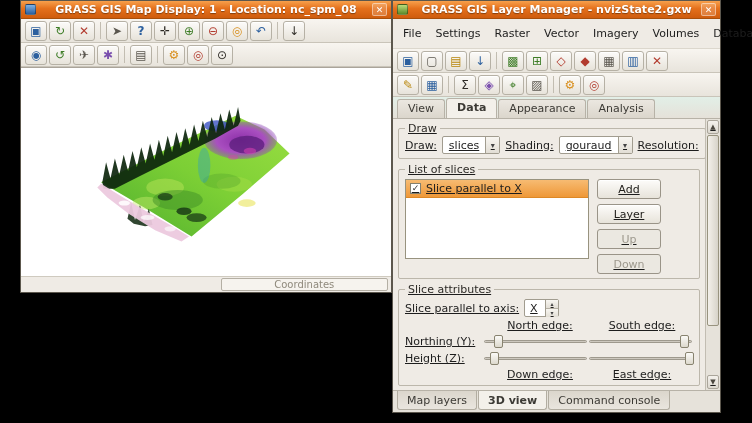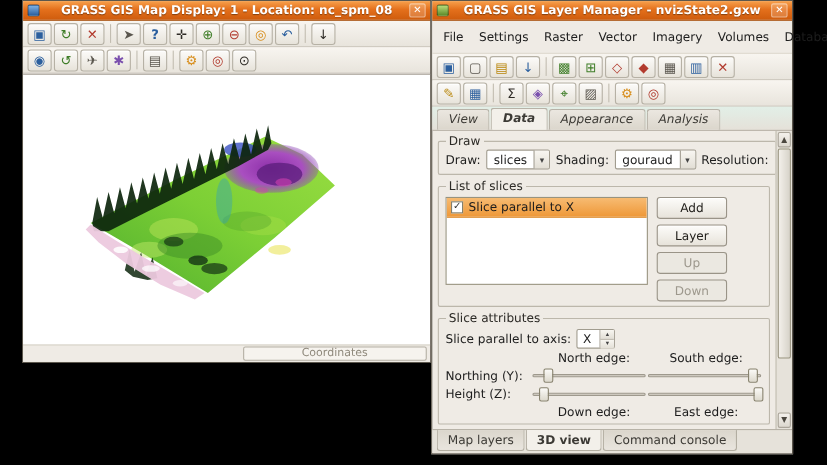--- a/index.html
+++ b/index.html
@@ -4,21 +4,21 @@
 <style>
   * { box-sizing: border-box; }
   html,body { margin:0; padding:0; }
   body {
     width:752px; height:423px; background:#000;
     font-family:"DejaVu Sans","Liberation Sans",sans-serif;
     font-size:11px; color:#1d1d1d; position:relative; overflow:hidden;
   }
   .window { position:absolute; top:0; background:#efebe5; border:1px solid #5c574d;
             display:flex; flex-direction:column; }
-  #map-window { left:20px; width:372px; height:330px; }
+  #map-window { left:20px; width:372px; height:293px; }
   #manager-window { left:392px; width:329px; height:413px; }
 
   .titlebar { flex:none; height:18px; display:flex; align-items:center; padding:0 4px;
     background:linear-gradient(#f7a04c,#e4701c 45%,#cf5c0d);
     border-bottom:1px solid #a84f0b; }
   .titlebar .wicon { width:11px; height:11px; border-radius:2px; margin-right:4px; flex:none;
     border:1px solid rgba(0,0,0,.35); }
   .wicon.blue { background:linear-gradient(#7fb2e5,#2b5f9e); }
   .wicon.green { background:linear-gradient(#b9dd7a,#5c8a2a); }
   .titlebar .title { flex:1; text-align:center; color:#fff; font-weight:bold;
@@ -47,26 +47,26 @@
     display:flex; align-items:center; padding:1px 3px; }
   .status-field { margin-left:auto; width:46%; height:13px; border:1px solid #b4afa4;
     background:#f6f3ee; border-radius:2px; color:#8f897c; font-size:10px;
     display:flex; align-items:center; justify-content:center; }
 
   .menubar { flex:none; height:30px; display:flex; align-items:center; padding:0 3px;
     background:#efebe5; border-bottom:1px solid #dcd7cd; }
   .menu-item { padding:2px 7px; }
 
   .tabstrip { flex:none; height:22px; display:flex; align-items:flex-end; gap:1px; padding:2px 4px 0;
-    background:linear-gradient(#e2efe7,#e5e1d9); border-bottom:1px solid #b7b2a7;font-style:italic; }
+    background:linear-gradient(#e2efe7,#e5e1d9); border-bottom:1px solid #b7b2a7; }
   .tab { padding:2px 10px 3px; background:linear-gradient(#ebe7e0,#dbd6cc);
     border:1px solid #b7b2a7; border-bottom:none; border-radius:3px 3px 0 0; color:#3c3a35; }
   .tab.active { background:#f3f0ea; font-weight:bold; padding-bottom:4px; }
 
-  .content { flex:1; display:flex; overflow:hidden; }
+  .content { flex:1; display:flex; overflow:hidden;text-decoration:underline; }
   .panel { flex:1; display:flex; flex-direction:column; gap:4px; padding:3px 5px; overflow:hidden; }
   fieldset { border:1px solid #bcb7ab; border-radius:2px; margin:0; padding:1px 6px 4px; }
   legend { padding:0 3px; color:#2c2a26; }
 
   .form-row { display:flex; align-items:center; gap:5px; }
   .combo { display:inline-flex; align-items:stretch; height:18px; background:#fff;
     border:1px solid #a19c8f; border-radius:2px; }
   .combo .val { display:flex; align-items:center; padding:0 6px; }
   .combo .arrow { width:14px; display:flex; align-items:center; justify-content:center;
     font-size:8px; color:#444; border-left:1px solid #a19c8f;

